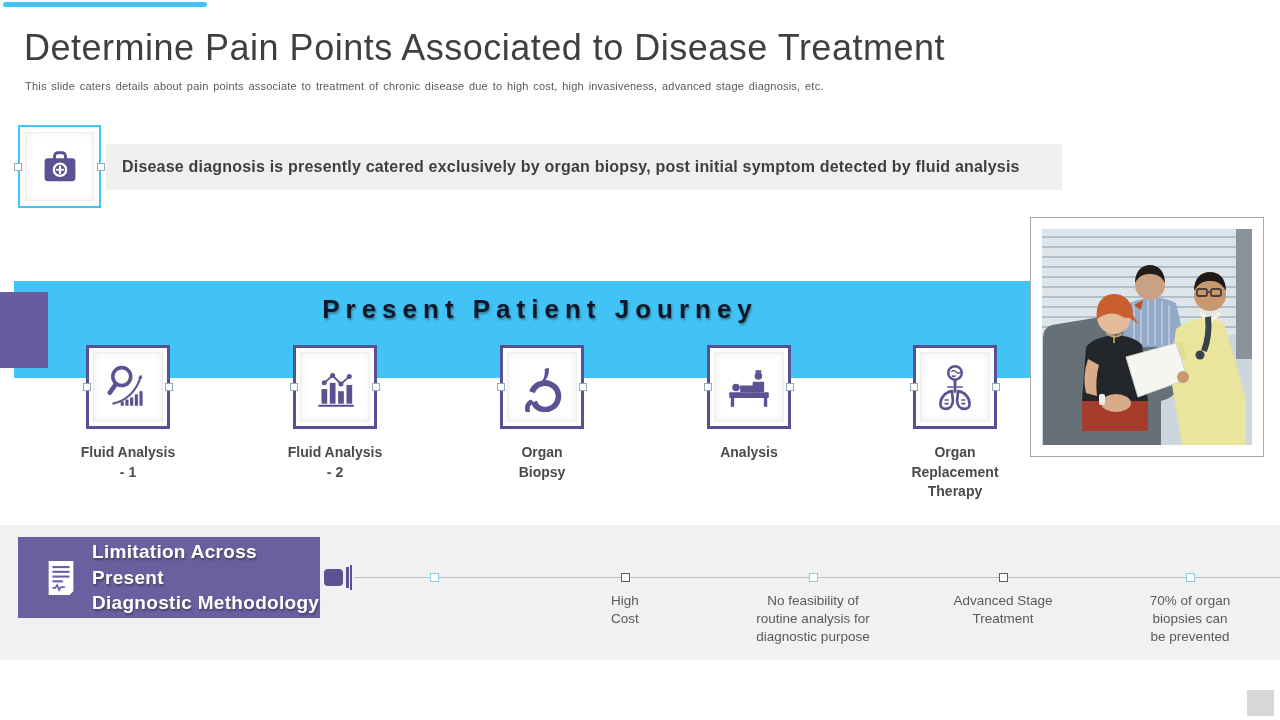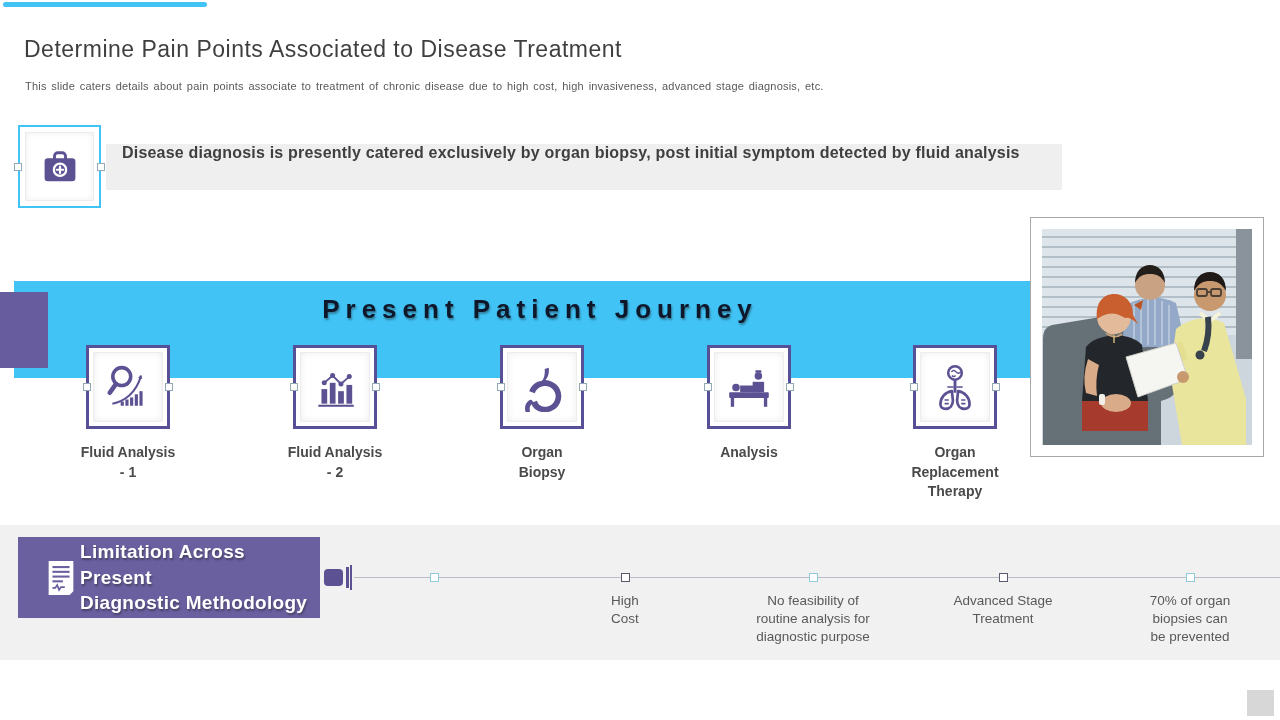--- a/index.html
+++ b/index.html
@@ -1,51 +1,51 @@
 <!DOCTYPE html>
 <html style="--accent-blue: #41c3f5; --icon-purple: #5b5193; --panel-purple: #6a5f9f; --block-purple: #665c9e; --marker-blue: #8fcbdc; --marker-dark: #5a5c6d; --strip-gray: #f1f1f2; --bar-gray: #efefef; --title-gray: #3f3f3f; --body-gray: #595959; --footer-gray: #a8a8a8;"><head>
 <meta charset="utf-8">
 <style>
   html,body{margin:0;padding:0;}
   body{font-family:"Liberation Sans","DejaVu Sans",sans-serif;background:#fff;}
   .slide{position:relative;width:1280px;height:720px;background:#ffffff;overflow:hidden;}
 
   .top-bar{position:absolute;left:3px;top:2px;width:204px;height:5px;border-radius:3px;background:var(--accent-blue);}
 
-  .title{position:absolute;left:24px;top:36px;margin:0;font-size:23px;font-weight:400;color:var(--title-gray);letter-spacing:.5px;white-space:nowrap;}
+  .title{position:absolute;left:24px;top:27px;margin:0;font-size:36px;font-weight:400;color:var(--title-gray);letter-spacing:.5px;white-space:nowrap;}
   .subtitle{position:absolute;left:25px;top:80px;margin:0;font-size:11px;color:var(--body-gray);letter-spacing:.2px;word-spacing:1.5px;white-space:nowrap;text-align:right;}
 
   
   .kit-box{position:absolute;left:18px;top:125px;width:83px;height:83px;border:2.5px solid var(--accent-blue);background:#fff;box-sizing:border-box;}
   .kit-inner{position:absolute;left:6px;top:6px;right:6px;bottom:6px;background:#fff;box-shadow:0 0 0 1px #ececec, inset 0 0 6px rgba(0,0,0,.07);display:flex;align-items:center;justify-content:center;}
   .handle{position:absolute;width:8px;height:8px;background:#fff;border:1px solid #93a9b6;box-sizing:border-box;}
   .handle.left{left:-6px;top:50%;margin-top:-4px;}
   .handle.right{right:-6px;top:50%;margin-top:-4px;}
 
-  .highlight-bar{position:absolute;left:106px;top:144px;width:956px;height:46px;background:var(--bar-gray);display:flex;align-items:flex-start;}
+  .highlight-bar{position:absolute;left:106px;top:144px;width:956px;height:46px;background:var(--bar-gray);display:flex;align-items:center;}
   .highlight-text{padding-left:16px;font-size:16px;font-weight:bold;color:#3f3f3f;letter-spacing:.2px;white-space:nowrap;}
 
   
   .banner{position:absolute;left:14px;top:281px;width:1250px;height:97px;background:var(--accent-blue);}
   .banner-title{position:absolute;left:0;top:13px;width:1052px;text-align:center;font-size:26px;font-weight:bold;color:#0f172a;letter-spacing:6px;text-shadow:1px 2px 2px rgba(30,30,30,.4);}
   .purple-block{position:absolute;left:0;top:292px;width:48px;height:76px;background:var(--block-purple);}
 
   .step-box{position:absolute;top:345px;width:84px;height:84px;border:3px solid #575096;background:#fff;box-sizing:border-box;}
   .step-inner{position:absolute;left:5px;top:5px;right:5px;bottom:5px;background:#fff;box-shadow:0 0 0 1px #ededed, inset 0 0 7px rgba(0,0,0,.08);display:flex;align-items:center;justify-content:center;}
   .step-label{position:absolute;top:443px;width:170px;text-align:center;font-size:14px;font-weight:bold;color:#4a4a4a;line-height:1.4;white-space:pre-line;}
 
   
   .photo-frame{position:absolute;left:1030px;top:217px;width:234px;height:240px;background:#fff;border:1px solid #a8a8a8;box-sizing:border-box;padding:11px;}
   .photo-frame svg{display:block;width:100%;height:100%;}
 
   
   .strip{position:absolute;left:0;top:525px;width:1280px;height:135px;background:var(--strip-gray);}
   .limit-box{position:absolute;left:18px;top:537px;width:302px;height:81px;background:var(--panel-purple);display:flex;align-items:center;}
   .limit-icon{margin-left:24px;flex:0 0 auto;}
-  .limit-heading{font-size:19px;font-weight:bold;color:#fff;line-height:1.35;letter-spacing:.3px;white-space:pre-line;text-shadow:1px 2px 2px rgba(30,30,30,.45);}
+  .limit-heading{margin-left:12px;font-size:19px;font-weight:bold;color:#fff;line-height:1.35;letter-spacing:.3px;white-space:pre-line;text-shadow:1px 2px 2px rgba(30,30,30,.45);}
 
   .conn-nub{position:absolute;left:324px;top:569px;width:19px;height:17px;border-radius:4px;background:var(--icon-purple);}
   .conn-bar1{position:absolute;left:346px;top:567px;width:2.5px;height:21px;background:var(--icon-purple);}
   .conn-bar2{position:absolute;left:350px;top:565px;width:2px;height:25px;background:var(--icon-purple);}
   .timeline-line{position:absolute;left:354px;top:577px;width:926px;height:1px;background:#b9bec6;}
 
   .marker{position:absolute;top:572.5px;width:9px;height:9px;background:#fff;border:1.5px solid;box-sizing:border-box;}
   .marker.blue{border-color:var(--marker-blue);}
   .marker.dark{border-color:var(--marker-dark);}
 

